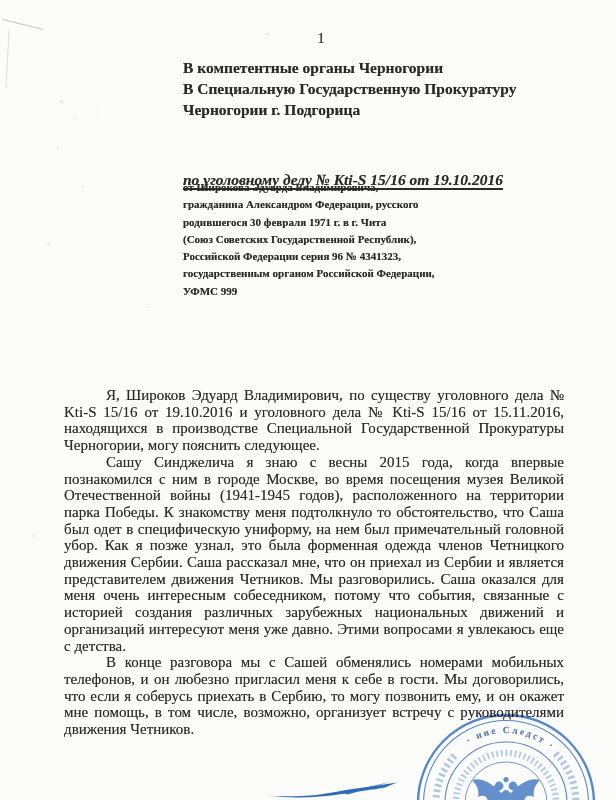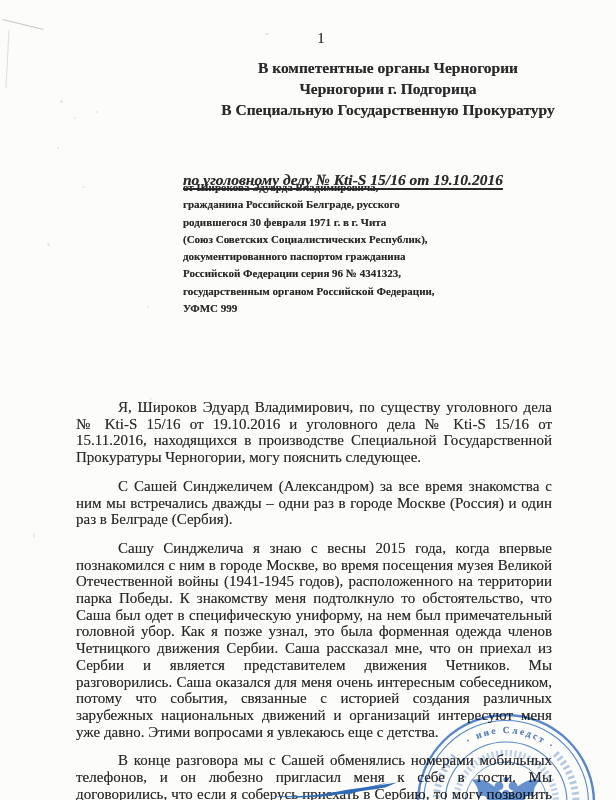--- a/index.html
+++ b/index.html
@@ -2,30 +2,30 @@
 <html><head>
 <meta charset="utf-8">
 <style>
   html,body{margin:0;padding:0;width:616px;height:800px;overflow:hidden;}
   .page{
     position:relative;width:616px;height:800px;background:#fcfcfa;
     font-family:"Liberation Serif","DejaVu Serif",serif;color:#2a2a2a;
     text-shadow:0 0 .6px rgba(45,45,45,.55);overflow:hidden;
   }
   .page-number{position:absolute;top:31px;left:0;right:0;padding-left:26px;text-align:center;font-size:14px;}
-  .address-block{position:absolute;top:57px;left:183px;width:410px;text-align:center;
+  .address-block{position:absolute;top:57px;left:183px;width:410px;
     font-weight:700;font-size:15.5px;line-height:21px;}
   .case-block{position:absolute;top:129px;left:183px;width:410px;text-align:left;
     font-weight:700;font-style:italic;font-size:15.5px;line-height:20.5px;white-space:pre-wrap;}
   .case-line{text-decoration:underline;text-decoration-thickness:1.6px;text-underline-offset:3px;}
   .from-block{position:absolute;top:179px;left:183px;width:410px;text-align:left;
     font-size:11px;line-height:17.3px;font-weight:bold;}
   .body-block{position:absolute;top:387px;left:64px;width:500px;font-size:15px;
     line-height:16.7px;text-align:justify;}
-  .body-block p{margin:12px;text-indent:42px;}
+  .body-block p{margin:0;text-indent:42px;}
   .stamp{position:absolute;left:412px;top:711px;width:192px;height:192px;
     mix-blend-mode:multiply;opacity:.92;filter:blur(.4px);}
   .signature{position:absolute;left:264px;top:779px;width:140px;height:21px;filter:blur(.3px);}
   .sp{position:absolute;border-radius:50%;background:#6f6a64;}
   .artifact-diag{position:absolute;left:2px;top:24px;width:42px;height:1px;background:#b9b4ae;
     transform:rotate(14deg);opacity:.75;}
   .artifact-vert{position:absolute;left:7px;top:30px;width:1px;height:58px;background:#d8d4cf;
     transform:rotate(3deg);opacity:.8;}
 </style>
 </head>
@@ -45,42 +45,40 @@
   <div class="sp" style="left:228px;top:186px;width:3px;height:2px;opacity:.1"></div>
   <div class="sp" style="left:147px;top:306px;width:2px;height:2px;opacity:.12"></div>
   <div class="sp" style="left:265px;top:33px;width:4px;height:2px;opacity:.18"></div>
   <div class="sp" style="left:33px;top:533px;width:2px;height:5px;opacity:.14"></div>
   <div class="sp" style="left:150px;top:398px;width:2px;height:2px;opacity:.12"></div>
 
   <div class="page-number">1</div>
 
   <div class="address-block">
     <div>В компетентные органы Черногории</div>
+    <div>В Специальную Государственную Прокуратуру</div>
     <div>Черногории г. Подгорица</div>
-    <div>В Специальную Государственную Прокуратуру</div>
   </div>
 
   <div class="case-block">
     <div><span class="case-line">по уголовному делу № Kti-S 15/16 от 19.10.2016</span></div>
   </div>
 
   <div class="from-block">
     <div><span>от </span><b>Широкова Эдуарда Владимировича,</b></div>
-    <div>гражданина Российской Белграде, русского</div>
+    <div>гражданина Александром Федерации, русского</div>
     <div>родившегося 30 февраля 1971 г. в г. Чита</div>
-    <div>(Союз Советских Социалистических Республик),</div>
-    <div>документированного паспортом гражданина</div>
+    <div>(Союз Советских Государственной Республик),</div>
     <div>Российской Федерации серия 96 № 4341323,</div>
     <div>государственным органом Российской Федерации,</div>
     <div>УФМС 999</div>
   </div>
 
   <div class="body-block">
     <p>Я, Широков Эдуард Владимирович, по существу уголовного дела № Kti-S 15/16 от 19.10.2016 и уголовного дела № Kti-S 15/16 от 15.11.2016, находящихся в производстве Специальной Государственной Прокуратуры Черногории, могу пояснить следующее.</p>
-    <p>С Сашей Синджеличем (Александром) за все время знакомства с ним мы встречались дважды – одни раз в городе Москве (Россия) и один раз в Белграде (Сербия).</p>
     <p>Сашу Синджелича я знаю с весны 2015 года, когда впервые познакомился с ним в городе Москве, во время посещения музея Великой Отечественной войны (1941-1945 годов), расположенного на территории парка Победы. К знакомству меня подтолкнуло то обстоятельство, что Саша был одет в специфическую униформу, на нем был примечательный головной убор. Как я позже узнал, это была форменная одежда членов Четницкого движения Сербии. Саша рассказал мне, что он приехал из Сербии и является представителем движения Четников. Мы разговорились. Саша оказался для меня очень интересным собеседником, потому что события, связанные с историей создания различных зарубежных национальных движений и организаций интересуют меня уже давно. Этими вопросами я увлекаюсь еще с детства.</p>
     <p>В конце разговора мы с Сашей обменялись номерами мобильных телефонов, и он любезно пригласил меня к себе в гости. Мы договорились, что если я соберусь приехать в Сербию, то могу позвонить ему, и он окажет мне помощь, в том числе, возможно, организует встречу с руководителями движения Четников.</p>
   </div>
 
   <svg class="signature" viewBox="0 0 140 21">
     <path d="M2 16.5 C 25 18.5, 52 17, 74 12.5 C 92 9, 104 8.5, 120 5.5 L 133 3.5 L 121 8.5 C 108 11, 96 12, 78 15 C 54 19, 24 19.5, 2 16.5 Z" fill="#2e6cb8"></path>
     <path d="M78 14 L126 3 L84 15.5 Z" fill="#2e6cb8" opacity=".9"></path>
   </svg>
 
   <svg class="stamp" viewBox="0 0 192 192">

